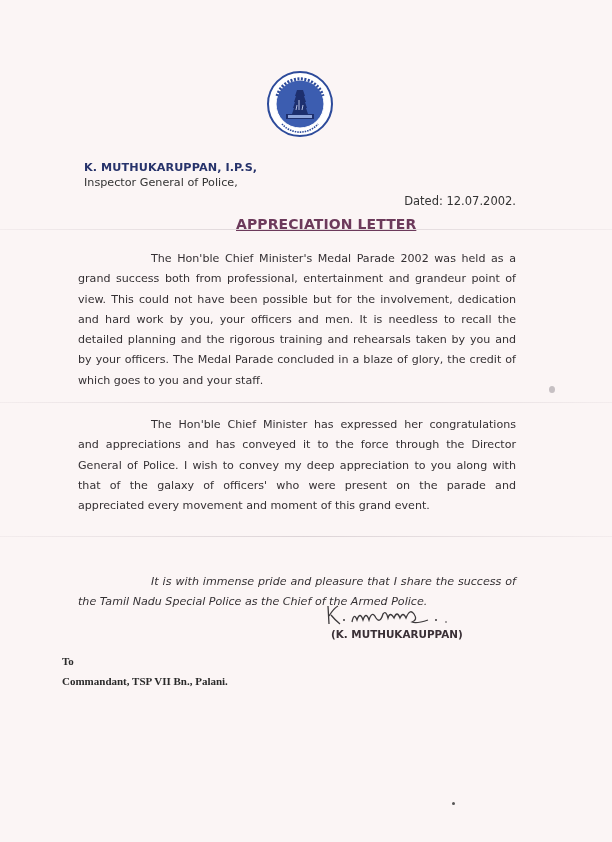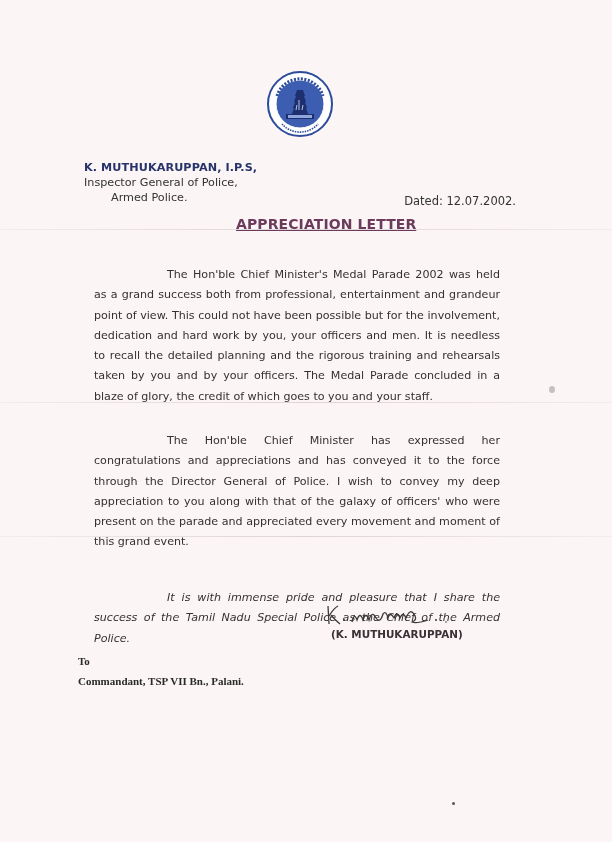--- a/index.html
+++ b/index.html
@@ -21,28 +21,28 @@
     .dated { position: absolute; right: 96px; top: 194px; font-size: 11.5px; color: #333; text-align: center; }
     .title {
       position: absolute; left: 236px; top: 216px;
       color: #6c3a5b; font-weight: bold; font-size: 14px; text-decoration: underline;
       letter-spacing: 0.1px;
     }
     .body-text {
       position: absolute; left: 78px; width: 438px;
       font-size: 11.1px; line-height: 20.3px; text-align: justify; color: #343033;
     }
-    .body-text p { margin: 16px; text-indent: 73px; }
+    .body-text p { margin: 0; text-indent: 73px; }
     .p1 { top: 249px; }
     .p2 { top: 415px; }
     .p3 { top: 572px; font-style: italic; }
     .sig-scrawl { position: absolute; left: 324px; top: 598px; width: 160px; height: 30px; }
     .sig-name { position: absolute; left: 331px; top: 628px; font-size: 10.4px; font-weight: bold; color: #3a3036; }
     .recipient {
-      position: absolute; left: 78px; top: 651px;
+      position: absolute; left: 62px; top: 651px;
       font-family: "Liberation Serif", serif; font-weight: bold; font-size: 11px;
       line-height: 20px; color: #2a2a2a;
     }
     .speck { position: absolute; border-radius: 50%; background: #9a9598; }
   </style>
 </head>
 <body>
 
 <div class="page-fold" style="top:229px;"></div>
 <div class="page-fold" style="top:402px;"></div>
@@ -58,21 +58,20 @@
     <rect x="20" y="44" width="28" height="5" fill="#1d2f6e"></rect>
     <rect x="22" y="45" width="24" height="3" fill="#8fa5db"></rect>
     <path d="M11 26 A24 24 0 0 1 57 26" fill="none" stroke="#2d4b9b" stroke-width="3" stroke-dasharray="2 1.5"></path>
     <path d="M16 54 A24 24 0 0 0 52 54" fill="none" stroke="#2d4b9b" stroke-width="1.6" stroke-dasharray="1.5 1"></path>
   </svg>
 </div>
 
 <div class="sender">
   <div class="sender-name">K. MUTHUKARUPPAN, I.P.S,</div>
   <div class="sender-line">Inspector General of Police,</div>
-  <div class="sender-line indent">Armed Police.</div>
 </div>
 
 <div class="dated">Dated: 12.07.2002.</div>
 
 <div class="title">APPRECIATION LETTER</div>
 
 <div class="body-text p1">
   <p>The Hon'ble Chief Minister's Medal Parade 2002 was held as a grand success both from professional, entertainment and grandeur point of view.  This could not have been possible but for the involvement, dedication and hard work by you, your officers and men.  It is needless to recall the detailed planning and the rigorous training and rehearsals taken by you and by your officers.  The Medal Parade concluded in a blaze of glory, the credit of which goes to you and your staff.</p>
 </div>
 <div class="body-text p2">

